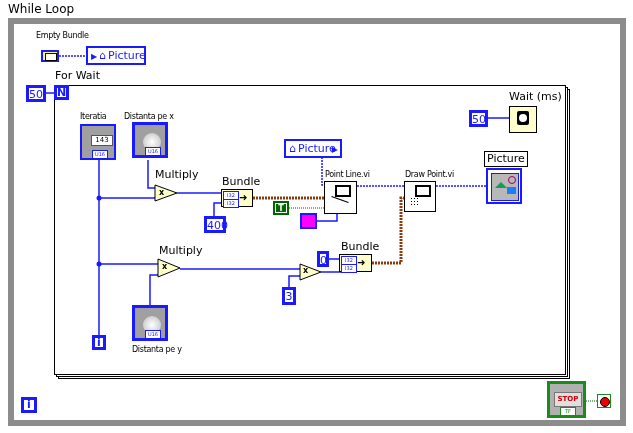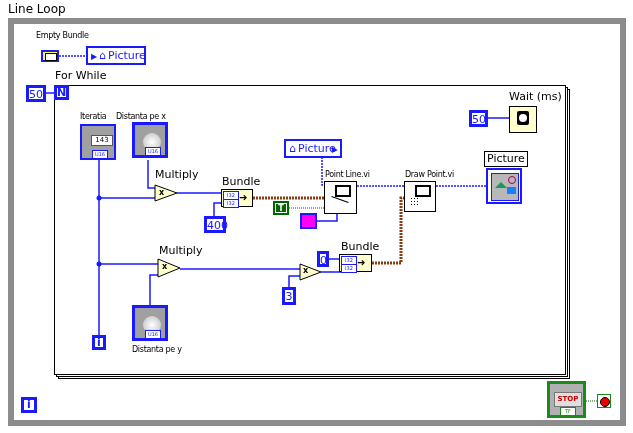--- a/index.html
+++ b/index.html
@@ -14,35 +14,35 @@
   .for-frame{position:absolute;left:54px;top:85px;width:512px;height:290px;border:1px solid #000;background:#fff;box-sizing:border-box;}
   .for-shadow{position:absolute;border:1px solid #000;background:#fff;box-sizing:border-box;}
   .term{position:absolute;box-sizing:border-box;}
   .ctrl-blue{border:2px solid #1a1aff;background:#a0a0a0;}
   .node{position:absolute;background:#fff;border:1px solid #000;box-sizing:border-box;}
   svg{position:absolute;left:0;top:0;}
 </style>
 </head>
 <body>
 
-<div class="lbl big" style="left:8px;top:2px;">Line Loop</div>
+<div class="lbl big" style="left:8px;top:2px;">While Loop</div>
 
 <div class="while-frame"></div>
 
 <div class="lbl small" style="left:36px;top:31px;">Empty Bundle</div>
 <div class="term" style="left:41px;top:50px;width:18px;height:12px;border:2px solid #1a1aff;background:#ffff33;">
   <span style="position:absolute;left:2px;top:1px;width:10px;height:6px;border:1px solid #000;background:#fff;"></span>
 </div>
 <div class="term" style="left:86px;top:46px;width:60px;height:19px;border:2px solid #1a1aff;background:#fff;">
   <span style="position:absolute;left:3px;top:4px;color:#1a1aff;font-size:8px;">▶</span>
   <span style="position:absolute;left:11px;top:1px;color:#1a1aff;font-size:11px;">⌂</span>
   <span style="position:absolute;left:20px;top:1px;color:#1a1aff;font-size:11px;">Picture</span>
 </div>
 
-<div class="lbl med" style="left:55px;top:69px;">For While</div>
+<div class="lbl med" style="left:55px;top:69px;">For Wait</div>
 
 <div class="for-shadow" style="left:58px;top:89px;width:512px;height:290px;"></div>
 <div class="for-shadow" style="left:56px;top:87px;width:512px;height:290px;"></div>
 <div class="for-frame"></div>
 
 <div class="const" style="left:26px;top:85px;width:20px;height:17px;">50</div>
 <div class="const" style="left:54px;top:85px;width:15px;height:15px;font-weight:bold;line-height:10px;">N</div>
 
 <svg width="633" height="433">
 
@@ -84,21 +84,21 @@
 
   <path d="M586 401 L597 401" stroke="#006600" stroke-width="1" stroke-dasharray="1,1"></path>
 </svg>
 
 <div class="lbl small" style="left:80px;top:112px;">Iteratia</div>
 <div class="term ctrl-blue" style="left:80px;top:124px;width:36px;height:36px;">
   <div style="position:absolute;left:9px;top:9px;width:20px;height:9px;background:#fff;border:1px solid #555;font-size:7px;line-height:9px;text-align:center;">143</div>
   <div style="position:absolute;left:10px;bottom:-1px;width:14px;height:7px;background:#fff;border:1px solid #1a1aff;color:#1a1aff;font-size:5px;line-height:7px;text-align:center;">U16</div>
 </div>
 
-<div class="lbl small" style="left:116px;top:112px;">Distanta pe x</div>
+<div class="lbl small" style="left:124px;top:112px;">Distanta pe x</div>
 <div class="term ctrl-blue" style="left:132px;top:122px;width:36px;height:36px;border-width:3px;">
   <div style="position:absolute;left:8px;top:8px;width:18px;height:18px;border-radius:50%;background:radial-gradient(circle,#fff,#bbb);"></div>
   <div style="position:absolute;left:10px;bottom:-1px;width:14px;height:7px;background:#fff;border:1px solid #1a1aff;color:#1a1aff;font-size:5px;line-height:7px;text-align:center;">U16</div>
 </div>
 
 <div class="lbl med" style="left:155px;top:168px;">Multiply</div>
 <svg width="633" height="433" style="pointer-events:none;">
   <polygon points="155,185 177,193 155,201" fill="#ffffcc" stroke="#000" stroke-width="1"></polygon>
   <polygon points="158,259 180,268 158,277" fill="#ffffcc" stroke="#000" stroke-width="1"></polygon>
   <polygon points="300,264 321,272 300,280" fill="#ffffcc" stroke="#000" stroke-width="1"></polygon>

